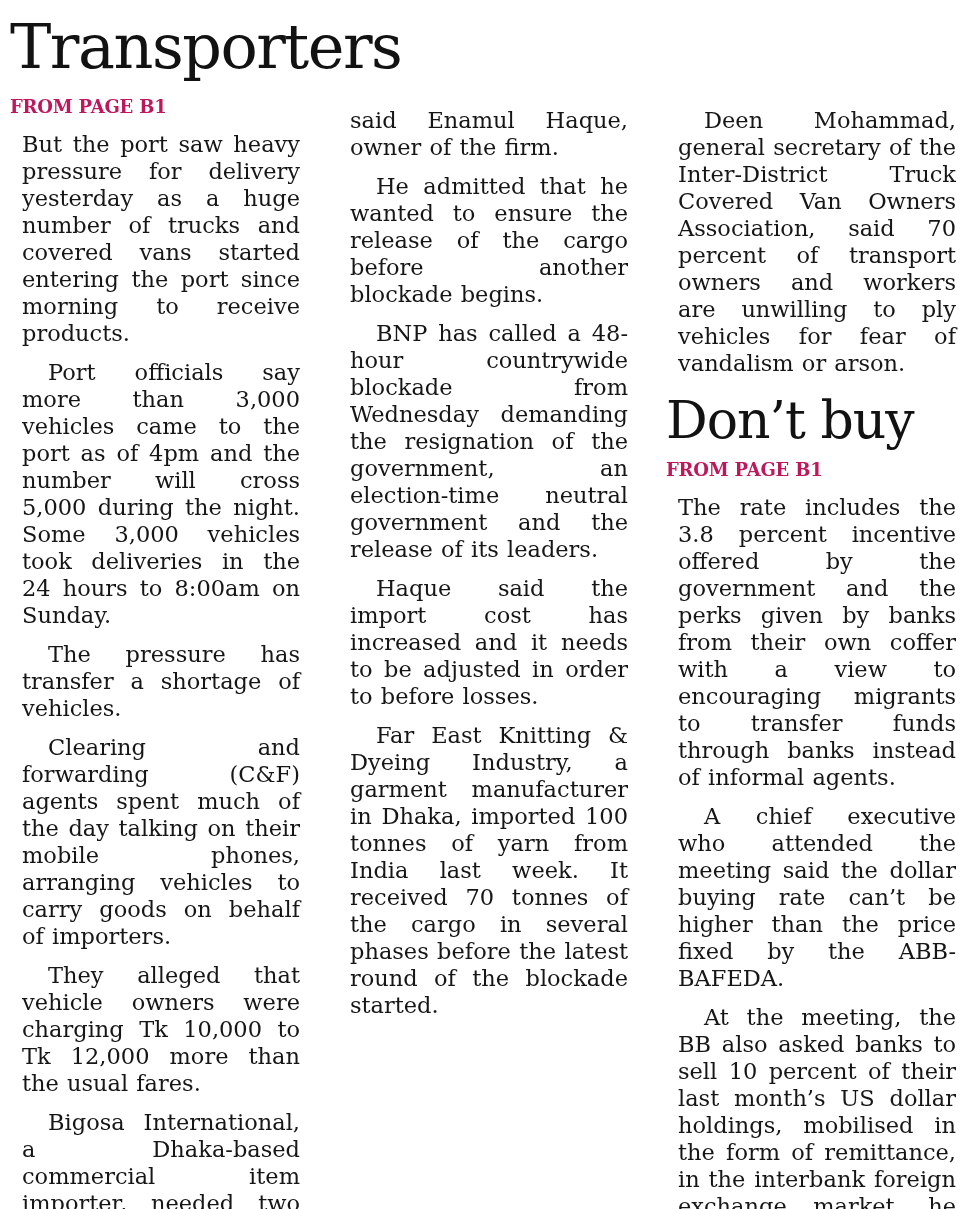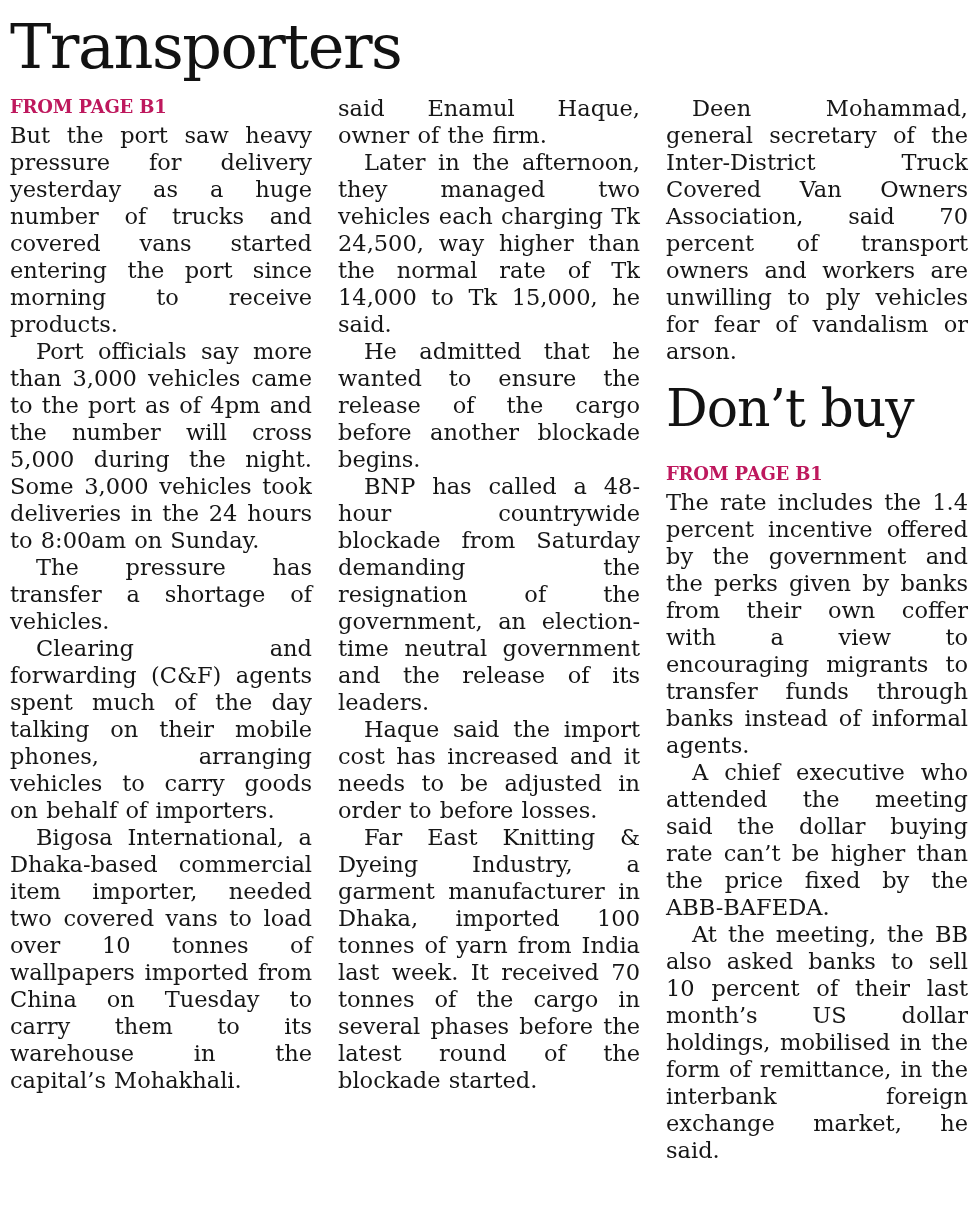--- a/index.html
+++ b/index.html
@@ -39,74 +39,74 @@
   .kicker {
     font-family: "DejaVu Serif", serif;
     font-weight: bold;
     font-size: 18px;
     letter-spacing: -0.2px;
     line-height: 24px;
     margin: 0 0 3px 0;
     color: #be185d;
   }
   .col p {
-    margin: 0;
+    margin: 12px;
     font-size: 22.5px;
     line-height: 27px;
     text-align: justify;
     text-indent: 26px;
     color: #161616;
     word-spacing: 1px;
   }
   .col p.noindent {
     text-indent: 0;
   }
   .headline-lg {
     font-family: "DejaVu Serif", serif;
     font-size: 52px;
     font-weight: 500;
     letter-spacing: -1px;
     line-height: 1.05;
-    margin: 16px 0 26px 0;
+    margin: 16px 0 10px 0;
     color: #121212;
   }
 </style>
 </head>
 <body>
 
 <div class="page">
 
   <h1 class="headline-xl">Transporters</h1>
 
   <div class="columns">
 
     <div class="col">
       <div class="kicker">FROM PAGE B1</div>
       <p class="noindent">But the port saw heavy pressure for delivery yesterday as a huge number of trucks and covered vans started entering the port since morning to receive products.</p>
       <p>Port officials say more than 3,000 vehicles came to the port as of 4pm and the number will cross 5,000 during the night. Some 3,000 vehicles took deliveries in the 24 hours to 8:00am on Sunday.</p>
       <p>The pressure has transfer a shortage of vehicles.</p>
       <p>Clearing and forwarding (C&amp;F) agents spent much of the day talking on their mobile phones, arranging vehicles to carry goods on behalf of importers.</p>
+      <p>They alleged that vehicle owners were charging Tk 10,000 to Tk 12,000 more than the usual fares.</p>
       <p>Bigosa International, a Dhaka-based commercial item importer, needed two covered vans to load over 10 tonnes of wallpapers imported from China on Tuesday to carry them to its warehouse in the capital’s Mohakhali.</p>
 
     </div>
 
     <div class="col">
       <p class="noindent">said Enamul Haque, owner of the firm.</p>
-      <p>Later in the afternoon, they managed two vehicles each charging Tk 24,500, way higher than the normal rate of Tk 14,000 to Tk 15,000, he said.</p>
       <p>He admitted that he wanted to ensure the release of the cargo before another blockade begins.</p>
-      <p>BNP has called a 48-hour countrywide blockade from Saturday demanding the resignation of the government, an election-time neutral government and the release of its leaders.</p>
+      <p>BNP has called a 48-hour countrywide blockade from Wednesday demanding the resignation of the government, an election-time neutral government and the release of its leaders.</p>
       <p>Haque said the import cost has increased and it needs to be adjusted in order to before losses.</p>
       <p>Far East Knitting &amp; Dyeing Industry, a garment manufacturer in Dhaka, imported 100 tonnes of yarn from India last week. It received 70 tonnes of the cargo in several phases before the latest round of the blockade started.</p>
 
     </div>
 
     <div class="col">
       <p>Deen Mohammad, general secretary of the Inter-District Truck Covered Van Owners Association, said 70 percent of transport owners and workers are unwilling to ply vehicles for fear of vandalism or arson.</p>
 
       <h2 class="headline-lg">Don’t buy</h2>
       <div class="kicker">FROM PAGE B1</div>
-      <p class="noindent">The rate includes the 1.4 percent incentive offered by the government and the perks given by banks from their own coffer with a view to encouraging migrants to transfer funds through banks instead of informal agents.</p>
+      <p class="noindent">The rate includes the 3.8 percent incentive offered by the government and the perks given by banks from their own coffer with a view to encouraging migrants to transfer funds through banks instead of informal agents.</p>
       <p>A chief executive who attended the meeting said the dollar buying rate can’t be higher than the price fixed by the ABB-BAFEDA.</p>
       <p>At the meeting, the BB also asked banks to sell 10 percent of their last month’s US dollar holdings, mobilised in the form of remittance, in the interbank foreign exchange market, he said.</p>
     </div>
 
   </div>
 </div>
 
 </body></html>

